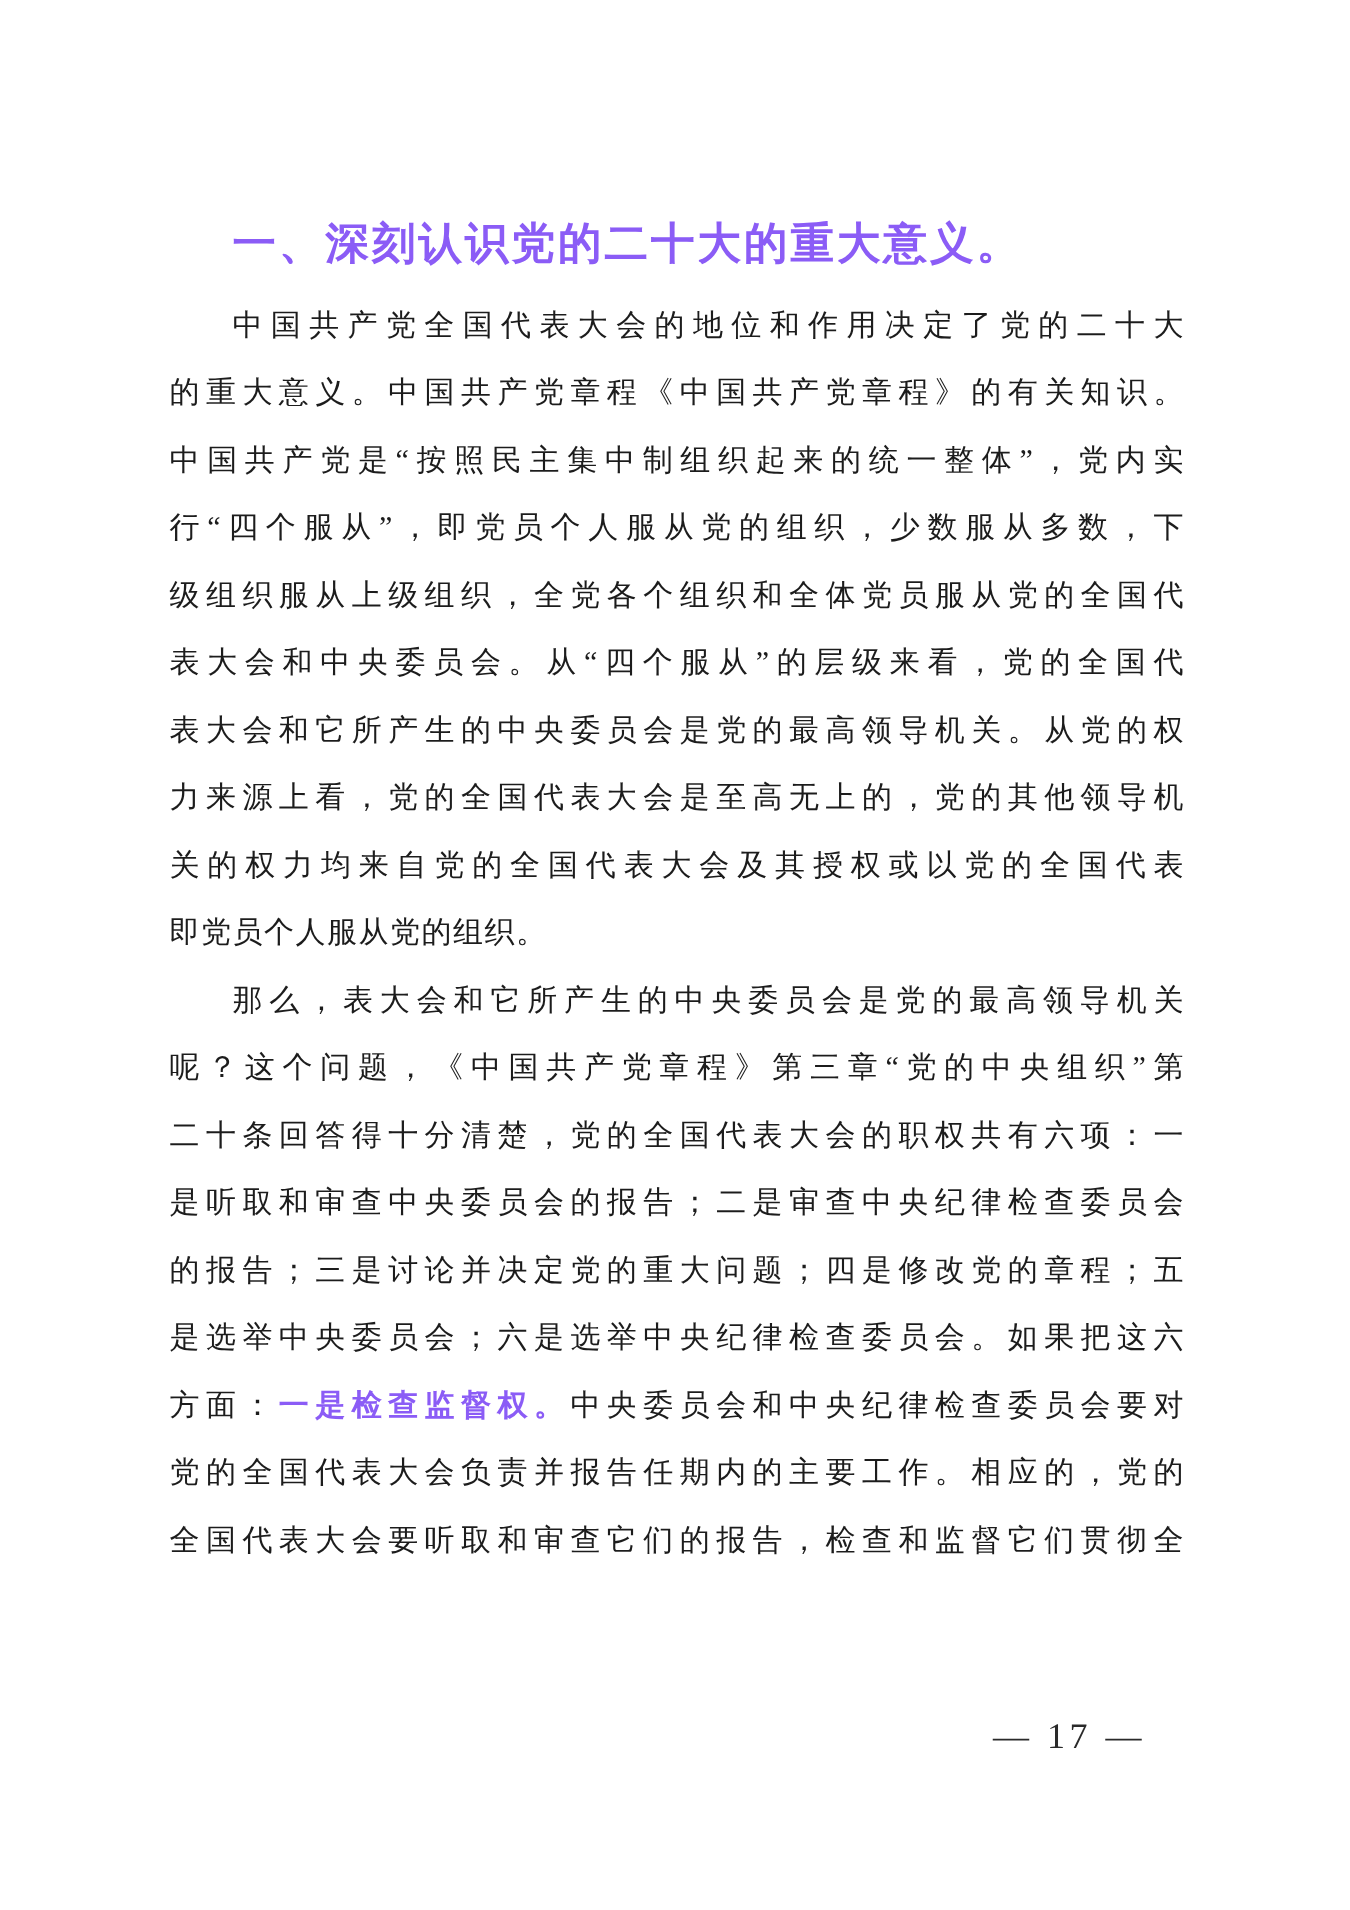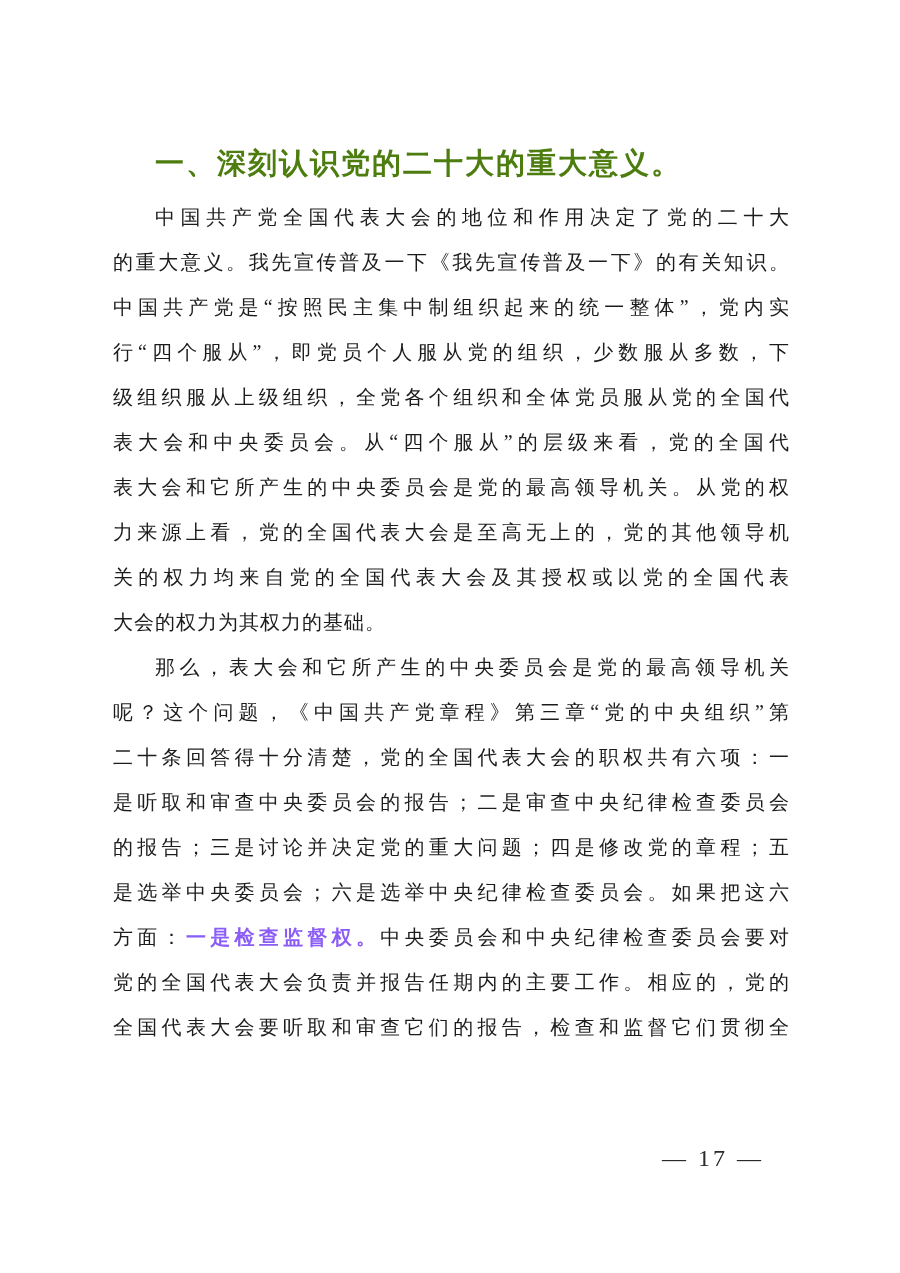--- a/index.html
+++ b/index.html
@@ -24,21 +24,21 @@
   }
   .heading {
     margin: 0;
     height: 52px;
     line-height: 40px;
     padding-left: 42px;
     font-family: "Liberation Sans", "DejaVu Sans", sans-serif;
     font-weight: bold;
     font-size: 29px;
     letter-spacing: 2px;
-    color: #4d7c0f;
+    color: #8b5cf6;
     white-space: nowrap;
   }
   .line {
     height: 45px;
     line-height: 45px;
     font-size: 20px;
     letter-spacing: 1px;
     white-space: nowrap;
     color: #1c1c1c;
   }
@@ -71,29 +71,29 @@
 </style>
 </head>
 <body>
 
 <div class="page">
   <div class="text-block">
 
     <h2 class="heading">一、深刻认识党的二十大的重大意义。</h2>
 
     <div class="line indent just">中国共产党全国代表大会的地位和作用决定了党的二十大</div>
-    <div class="line just">的重大意义。我先宣传普及一下《我先宣传普及一下》的有关知识。</div>
+    <div class="line just">的重大意义。中国共产党章程《中国共产党章程》的有关知识。</div>
     <div class="line just">中国共产党是“按照民主集中制组织起来的统一整体”，党内实</div>
     <div class="line just">行“四个服从”，即党员个人服从党的组织，少数服从多数，下</div>
     <div class="line just">级组织服从上级组织，全党各个组织和全体党员服从党的全国代</div>
     <div class="line just">表大会和中央委员会。从“四个服从”的层级来看，党的全国代</div>
     <div class="line just">表大会和它所产生的中央委员会是党的最高领导机关。从党的权</div>
     <div class="line just">力来源上看，党的全国代表大会是至高无上的，党的其他领导机</div>
     <div class="line just">关的权力均来自党的全国代表大会及其授权或以党的全国代表</div>
-    <div class="line">大会的权力为其权力的基础。</div>
+    <div class="line">即党员个人服从党的组织。</div>
 
     <div class="line indent just">那么，表大会和它所产生的中央委员会是党的最高领导机关</div>
     <div class="line just">呢？这个问题，《中国共产党章程》第三章“党的中央组织”第</div>
     <div class="line just">二十条回答得十分清楚，党的全国代表大会的职权共有六项：一</div>
     <div class="line just">是听取和审查中央委员会的报告；二是审查中央纪律检查委员会</div>
     <div class="line just">的报告；三是讨论并决定党的重大问题；四是修改党的章程；五</div>
     <div class="line just">是选举中央委员会；六是选举中央纪律检查委员会。如果把这六</div>
 
     <div class="line just"><span>方面：</span><span class="bold-seg">一是检查监督权。</span><span>中央委员会和中央纪律检查委员会要对</span></div>
 

